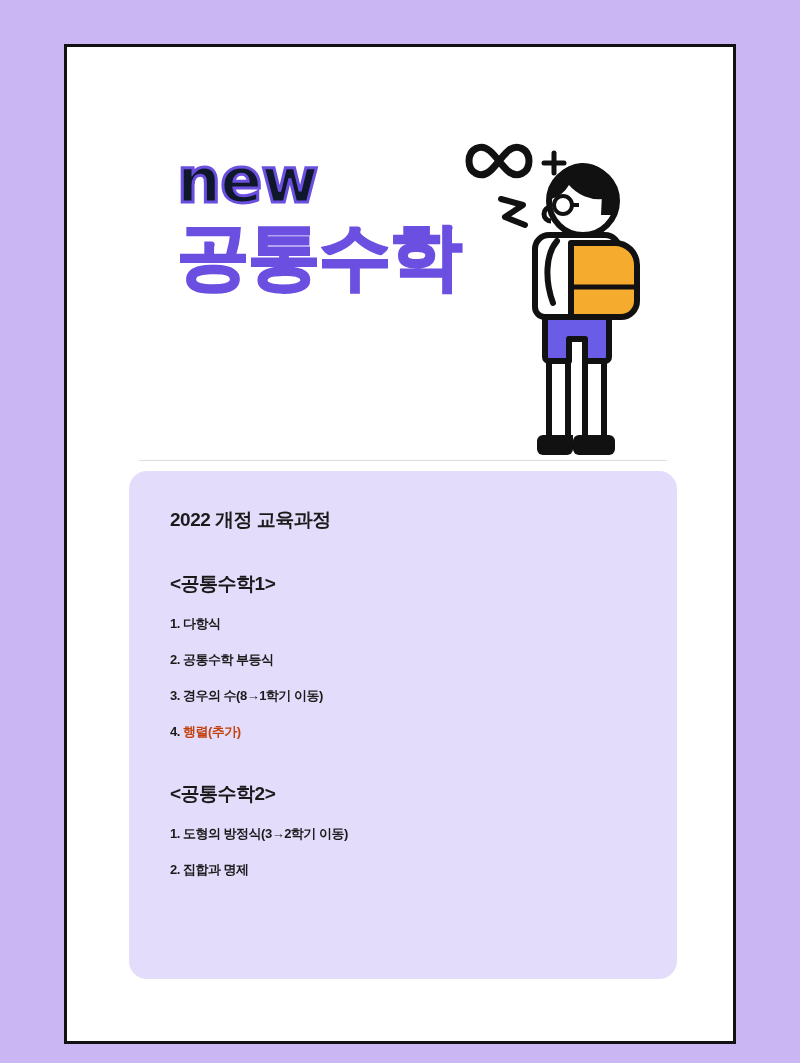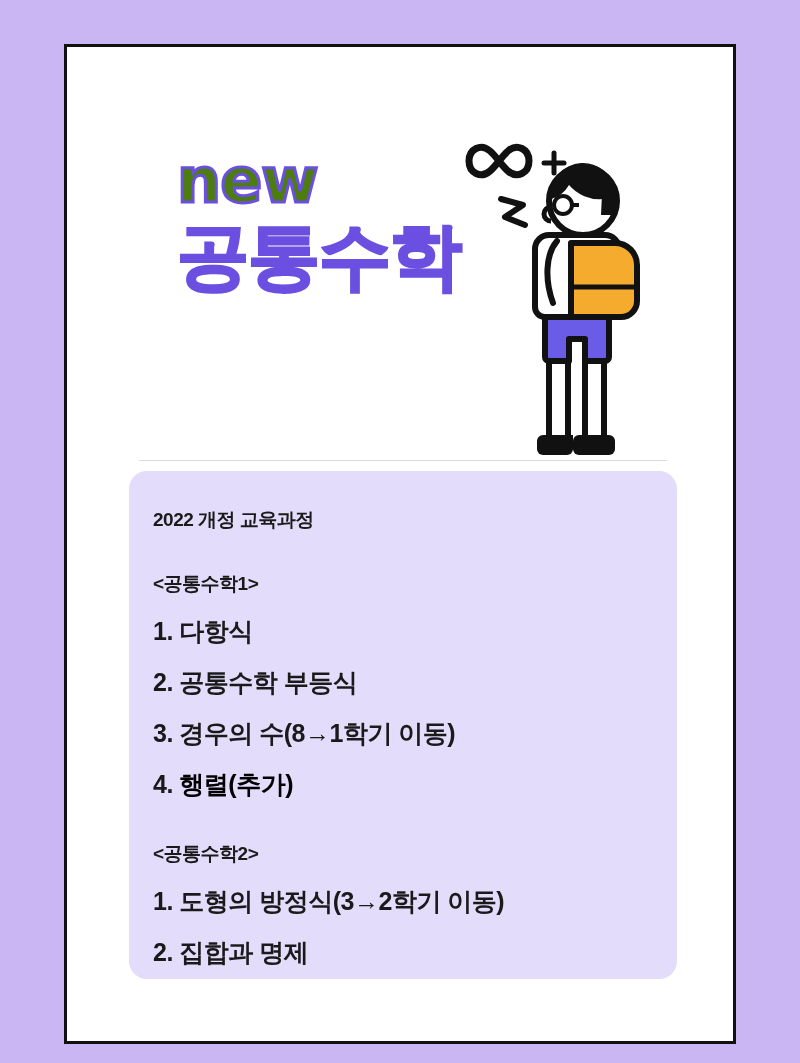--- a/index.html
+++ b/index.html
@@ -45,21 +45,21 @@
     top: 105px;
     width: 300px;
   }
 
   .title-new {
     font-family: "DejaVu Sans", sans-serif;
     font-weight: 700;
     font-size: 62px;
     line-height: 0.95;
     letter-spacing: -1px;
-    color: #4d7c0f;
+    color: #0f172a;
     -webkit-text-stroke: 3px #6b4fe0;
   }
 
   .title-main {
     margin-top: 8px;
     font-family: "Liberation Sans", sans-serif;
     font-weight: 700;
     font-size: 72px;
     line-height: 1.05;
     letter-spacing: -1px;
@@ -88,49 +88,49 @@
 
   
   .panel {
     position: absolute;
     left: 62px;
     top: 424px;
     width: 548px;
     height: 508px;
     background: #e4dcfb;
     border-radius: 18px;
-    padding: 36px 40px 0 24px;
+    padding: 36px 40px 0 41px;
   }
 
   .panel-heading {
     font-size: 19px;
     font-weight: 700;
     color: #1a1a1a;
     letter-spacing: -0.5px;
     margin-bottom: 38px;
   }
 
   .section-title {
     font-size: 19px;
     font-weight: 700;
     color: #1a1a1a;
     letter-spacing: -0.5px;
     margin-bottom: 18px;
   }
 
   .list-item {
-    font-size: 25px;
+    font-size: 13px;
     font-weight: 700;
     color: #1a1a1a;
     letter-spacing: -0.5px;
     margin-bottom: 18px;
   }
 
   .list-item.highlight .hl {
-    color: #000000;
+    color: #c2410c;
   }
 
   .section-gap { height: 22px; }
 </style>
 </head>
 <body>
 
 <div class="page">
   <div class="card">
 

